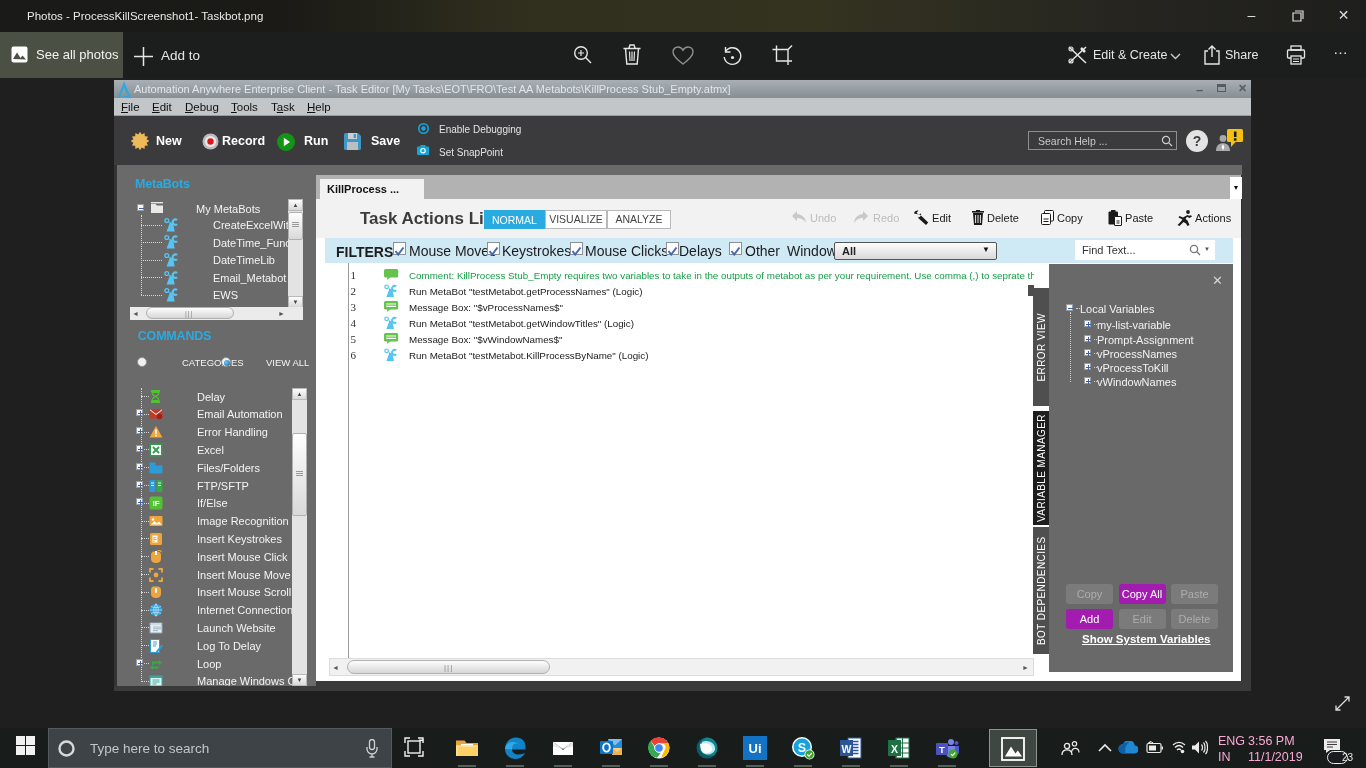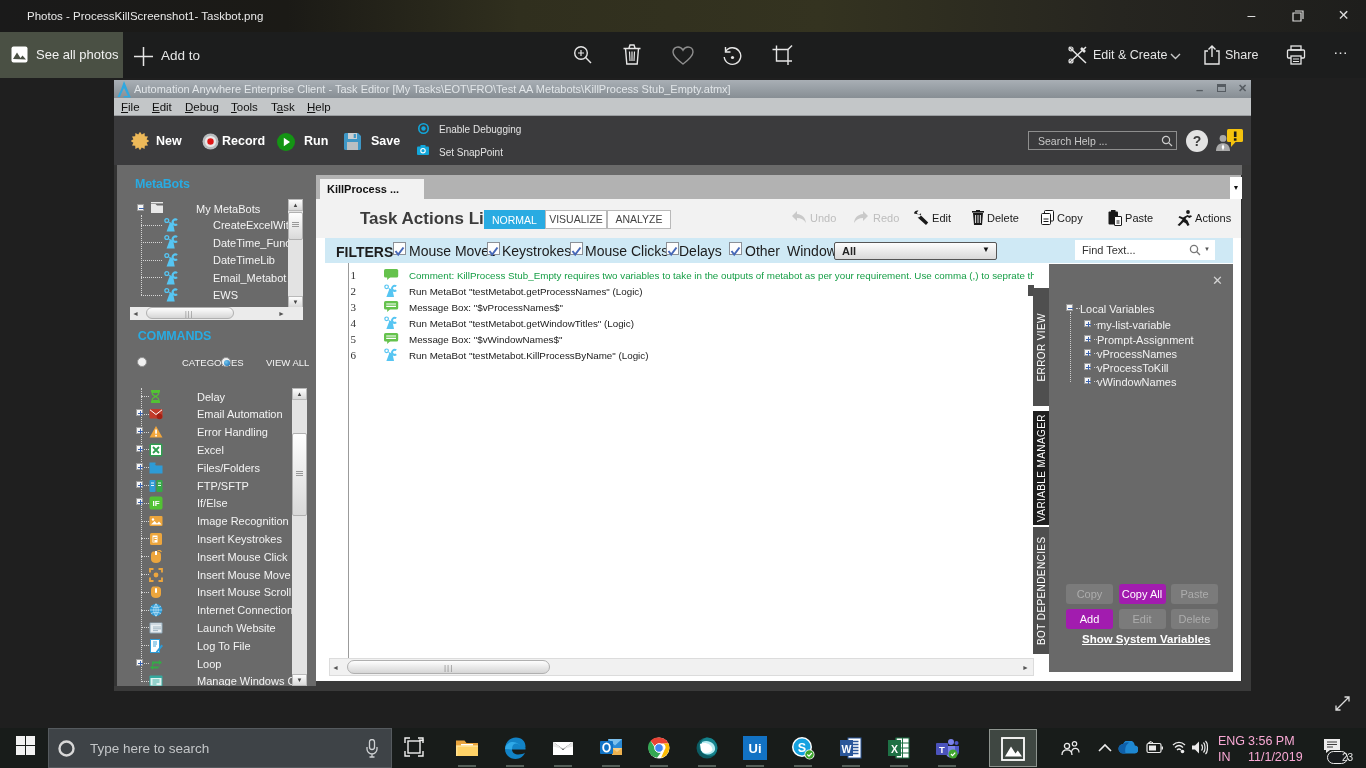--- a/index.html
+++ b/index.html
@@ -415,21 +415,21 @@
       <rect x="1.5" y="4" width="11" height="7.5" fill="#e8eef2"></rect>
       <rect x="1.5" y="2.3" width="11" height="1.4" fill="#e8eef2"></rect>
       <path d="M4 6 h8 M4 7.8 h8 M4 9.6 h5" stroke="#8fa8b8" stroke-width="0.8"></path>
     </svg>
   <div class="trow" style="left:51px;top:456.9px;">Launch Website</div>
   <svg style="position:absolute;left:31.8px;top:473.7px;" width="14" height="14" viewBox="0 0 14 14">
       <rect x="1.5" y="0.5" width="9" height="13" fill="#fff" stroke="#2e9bd6"></rect>
       <path d="M4 3 h4 M4 5 h4 M4 7 h3" stroke="#2e9bd6" stroke-width="0.9"></path>
       <path d="M7 12.5 L12.5 5.5 L14 7 L8.5 13.5 L6.8 13.8 Z" fill="#2e9bd6"></path>
     </svg>
-  <div class="trow" style="left:51px;top:474.7px;">Log To File</div>
+  <div class="trow" style="left:51px;top:474.7px;">Log To Delay</div>
   <div class="pmbox p" style="left:19px;top:493.5px;"></div>
   <svg style="position:absolute;left:31.8px;top:491.5px;" width="14" height="14" viewBox="0 0 14 14">
       <path d="M3 4.5 H10 V3 L13 5.5 L10 8 V6.5 H4.5 V8 H3 Z" fill="#35aa47"></path>
       <path d="M11 9.5 H4 V8 L1 10.5 L4 13 V11.5 H9.5 V10 H11 Z" fill="#35aa47"></path>
     </svg>
   <div class="trow" style="left:51px;top:492.5px;">Loop</div>
   <svg style="position:absolute;left:31.8px;top:509.3px;" width="14" height="14" viewBox="0 0 14 14">
       <rect x="0.5" y="1.5" width="13" height="11" rx="1" fill="#35aa9f"></rect>
       <rect x="1.5" y="4" width="11" height="7.5" fill="#dff2f0"></rect>
       <path d="M3.5 6 h7 M3.5 8 h7 M3.5 10 h4" stroke="#35aa9f" stroke-width="0.9"></path>

